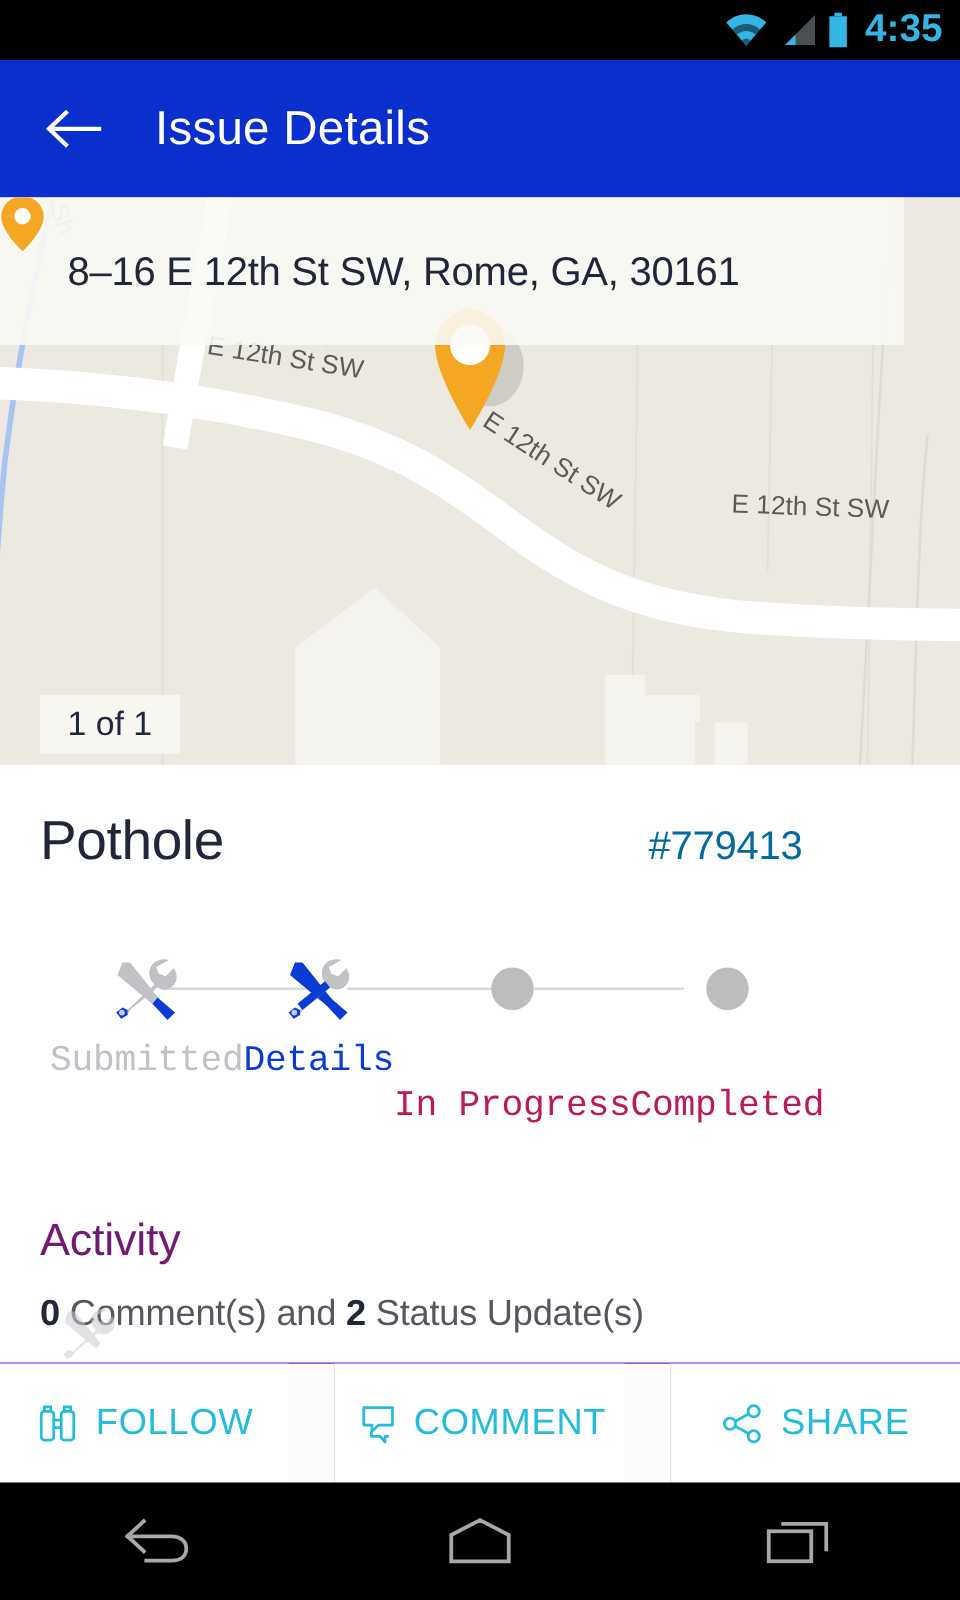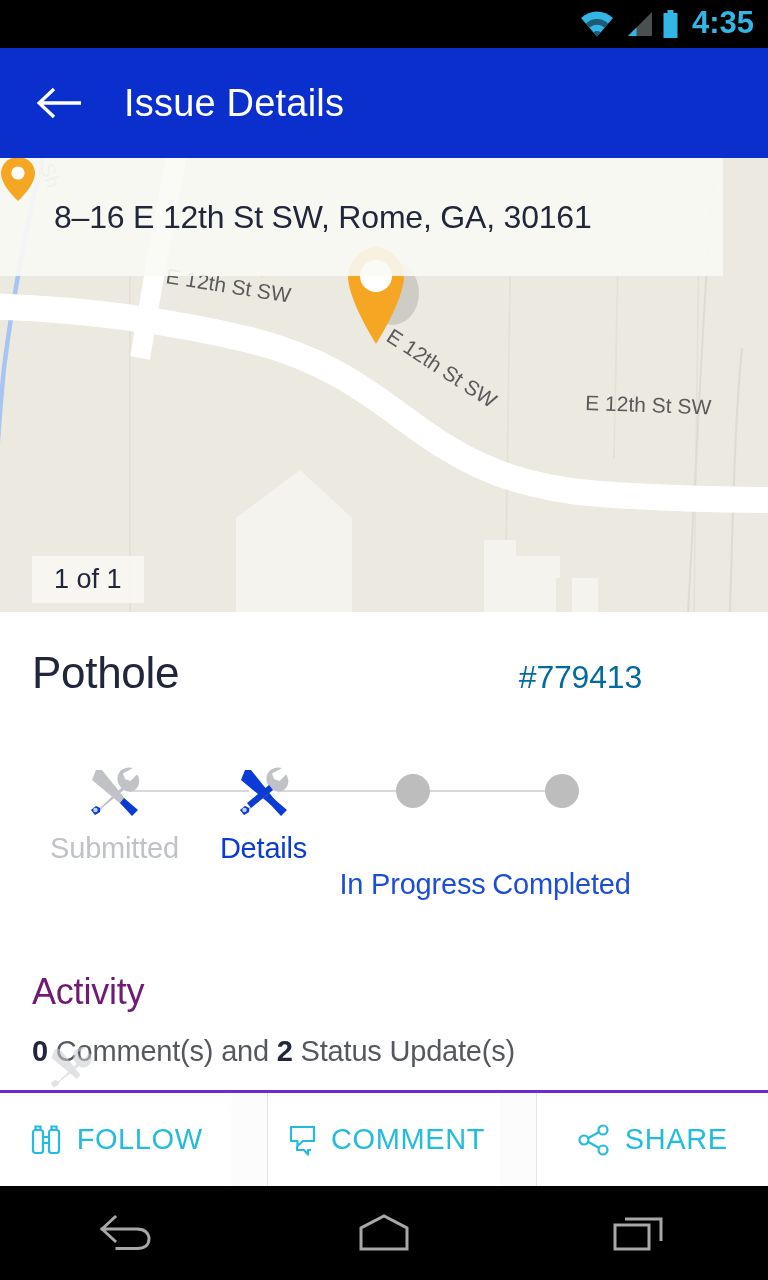--- a/index.html
+++ b/index.html
@@ -67,43 +67,43 @@
   .title-row {
     display:flex; align-items:baseline; justify-content:space-between;
     padding:36px 34px 0 32px;
   }
   .issue-title { font-size:44px; color:#22263A; font-weight:400; letter-spacing:-0.3px; }
   .issue-id { font-size:32px; color:#0369a1; letter-spacing:-0.2px;margin-left:37px; }
 
   
   .stepper {
     position:relative; display:flex; align-items:flex-start;
-    justify-content:center; margin:64px 40px 0 40px;
+    justify-content:space-between; margin:64px 40px 0 40px;font-family:Liberation Mono, monospace;
   }
   .step { flex:1 1 0; display:flex; flex-direction:column; align-items:center; position:relative; }
   .step-mark { width:62px; height:58px; display:flex; align-items:center; justify-content:center; }
   .step-dot { width:34px; height:34px; border-radius:50%; background:#BDBDBD; }
   .step-label { margin-top:12px; font-size:29px; letter-spacing:-0.2px; white-space:nowrap; }
   .step-label.done { color:#BFC2C7; }
   .step-label.active { color:#0A3BD4; }
-  .step-label.todo { color:#1d4ed8;margin-top:48px; }
+  .step-label.todo { color:#be185d;margin-top:48px; }
   .connector {
     position:absolute; top:28px; height:2px; background:#D8D8D8; z-index:0;
   }
 
   
   .activity-head { font-size:36px; color:#701a75; margin:70px 0 0 32px; letter-spacing:-0.2px; }
   .activity-sub { font-size:29px; color:#55595F; margin:22px 0 0 32px; letter-spacing:-0.2px; }
   .activity-sub b { color:#22263A; font-weight:700; }
   .peek-icon { position:absolute; left:44px; top:432px; width:54px; height:46px; opacity:.55; }
 
   
   .actionbar {
     position:absolute; left:0; top:1090px; width:768px; height:96px;
-    background:#FCFCFC; border-top:3px solid #6d28d9;
+    background:#FCFCFC; border-top:1px solid #6d28d9;
     display:flex;
     gap:36px;
   }
   .action-btn {
     flex:1 1 0; display:flex; align-items:center; justify-content:center;
     gap:14px; color:#23BCDE; font-size:29px; letter-spacing:0.6px;
     background:#fff;
   }
   .action-btn + .action-btn { border-left:1px solid #E4E4E4; }
   .action-icon { width:34px; height:34px; flex:0 0 auto; }

